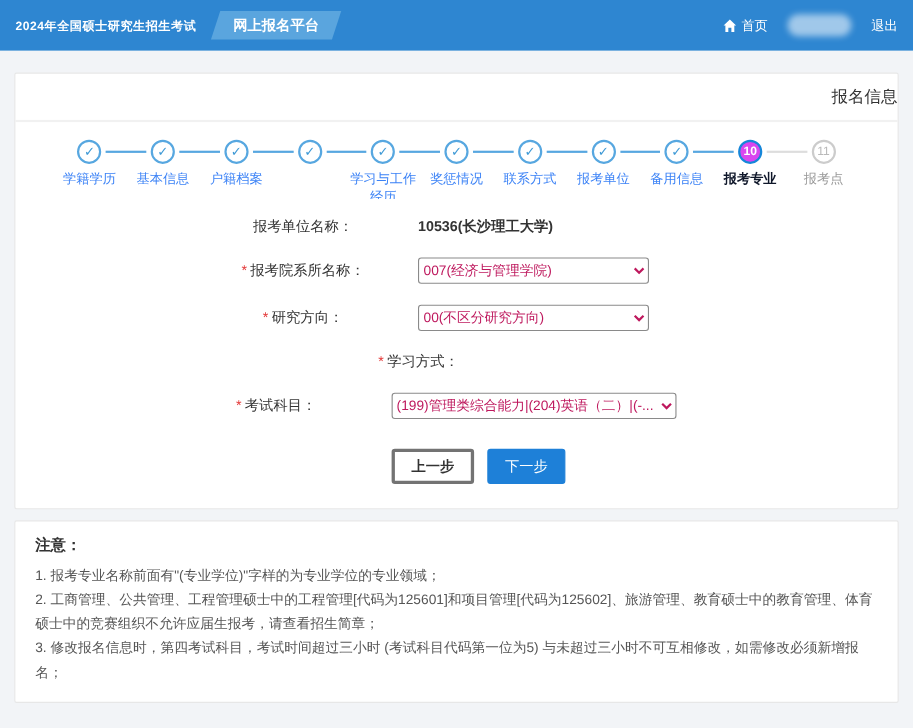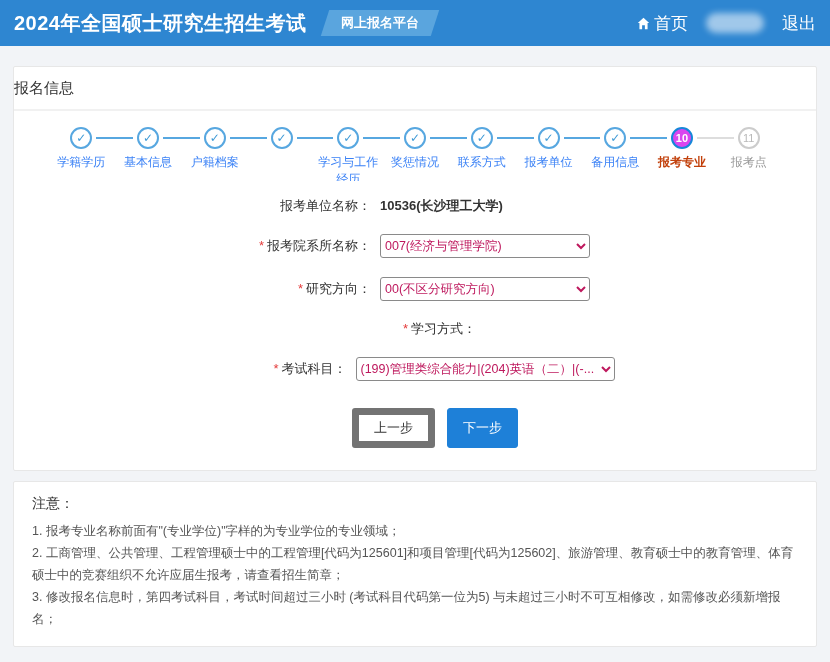--- a/index.html
+++ b/index.html
@@ -8,41 +8,41 @@
     font-family: "Liberation Sans", "DejaVu Sans", sans-serif;
     background:#f2f4f7;
     color:#333;
     overflow:hidden;
   }
   
   .header {
     height:46px; background:#2e86d1; display:flex; align-items:center;
     padding:0 14px; color:#fff;
   }
-  .header-title { font-size:20px; font-weight:bold; letter-spacing:.5px; }
+  .header-title { font-size:11px; font-weight:bold; letter-spacing:.5px; }
   .header-badge {
     margin-left:18px; background:#5aa5de; transform:skewX(-18deg);
     padding:4px 16px; font-size:13px; font-weight:bold;
   }
   .header-badge > span { display:inline-block; transform:skewX(18deg); }
-  .header-right { margin-left:auto; display:flex; align-items:center; gap:10px; font-size:17px; }
+  .header-right { margin-left:auto; display:flex; align-items:center; gap:10px; font-size:12px; }
   .home-link { display:flex; align-items:center; gap:4px; cursor:pointer; }
   .home-icon svg { display:block; }
   .user-blur {
     width:58px; height:20px; border-radius:10px; background:rgba(255,255,255,.55);
     filter:blur(3px); margin:0 8px;
   }
   .logout-link { cursor:pointer; }
   
   .page { padding:20px 13px 0; }
   .panel {
     background:#fff; border:1px solid #e7e7e7; border-radius:2px;
   }
   .panel-title {
-    text-align:left; font-size:15px; color:#333; padding:12px 0 11px;
+    text-align:right; font-size:15px; color:#333; padding:12px 0 11px;
     border-bottom:2px solid #f1f1f1;
   }
   
   .stepper {
     display:flex; padding:16px 34px 0; height:70px; overflow:hidden;
   }
   .step { flex:1; position:relative; text-align:center; cursor:pointer; }
   .step:not(:first-child)::before {
     content:""; position:absolute; top:10px; height:2px;
     left:calc(-50% + 15px); width:calc(100% - 30px);
@@ -54,44 +54,44 @@
     background:#fff; display:inline-flex; align-items:center; justify-content:center;
     font-size:11px; color:#4da1dd; position:relative; z-index:1;
   }
   .step .check { font-size:12px; font-weight:bold; color:#3f9ad6; line-height:1; }
   .step.current .step-circle { background:#d946ef; border-color:#1687d9; color:#fff; font-weight:bold; }
   .step.todo .step-circle { border-color:#ccc; color:#b9b9b9; }
   .step-label {
     margin-top:5px; font-size:12px; color:#3b82f6; line-height:17px; padding:0 2px;
     word-break:break-all;
   }
-  .step.current .step-label { color:#c2410c; font-weight:bold; }
+  .step.current .step-label { color:#0f172a; font-weight:bold; }
   .step.todo .step-label { color:#999; }
   
   .form-wrap { padding:16px 60px 0 0; }
   .form-row { display:flex; align-items:center; justify-content:center; margin-bottom:19px; }
-  .form-label { width:200px; text-align:right; font-size:13px; color:#333; padding-right:9px; white-space:nowrap; }
+  .form-label { width:200px; text-align:center; font-size:13px; color:#333; padding-right:9px; white-space:nowrap; }
   .req { color:#e43b3b; margin-right:3px; font-size:13px; }
   .form-value { width:210px; font-size:13px; font-weight:bold; color:#333; }
   .form-select {
     width:210px; height:24px; font-size:12.5px; color:#be185d;
     border:1px solid #8a8a8a; border-radius:3px; background:#fff;
     font-family:"Liberation Sans","DejaVu Sans",sans-serif;
   }
   .form-row.wide .form-select { width:259px; }
   .btn-row { display:flex; justify-content:center; gap:12px; padding:8px 0 22px; margin-left:40px; }
   .btn {
     font-size:13px; padding:4px 15px; border-radius:3px; cursor:pointer;
     font-family:"Liberation Sans","DejaVu Sans",sans-serif;
   }
-  .btn-prev { background:#fff; border:7px solid #737373; color:#333; }
+  .btn-prev { background:#fff; border:3px solid #737373; color:#333;font-weight:bold; }
   .btn-next { background:#1e80d8; border:1px solid #1e80d8; color:#fff; }
   
   .notes { margin-top:10px; padding:13px 18px 16px; }
-  .notes-title { font-size:14px; font-weight:normal; color:#333; margin-bottom:8px; }
+  .notes-title { font-size:14px; font-weight:bold; color:#333; margin-bottom:8px; }
   .note-item { font-size:12.5px; color:#555; line-height:1.75; }
 </style>
 </head>
 <body>
 
 <div class="header">
   <div class="header-title">2024年全国硕士研究生招生考试</div>
   <div class="header-badge"><span>网上报名平台</span></div>
   <div class="header-right">
     <div class="home-link">

